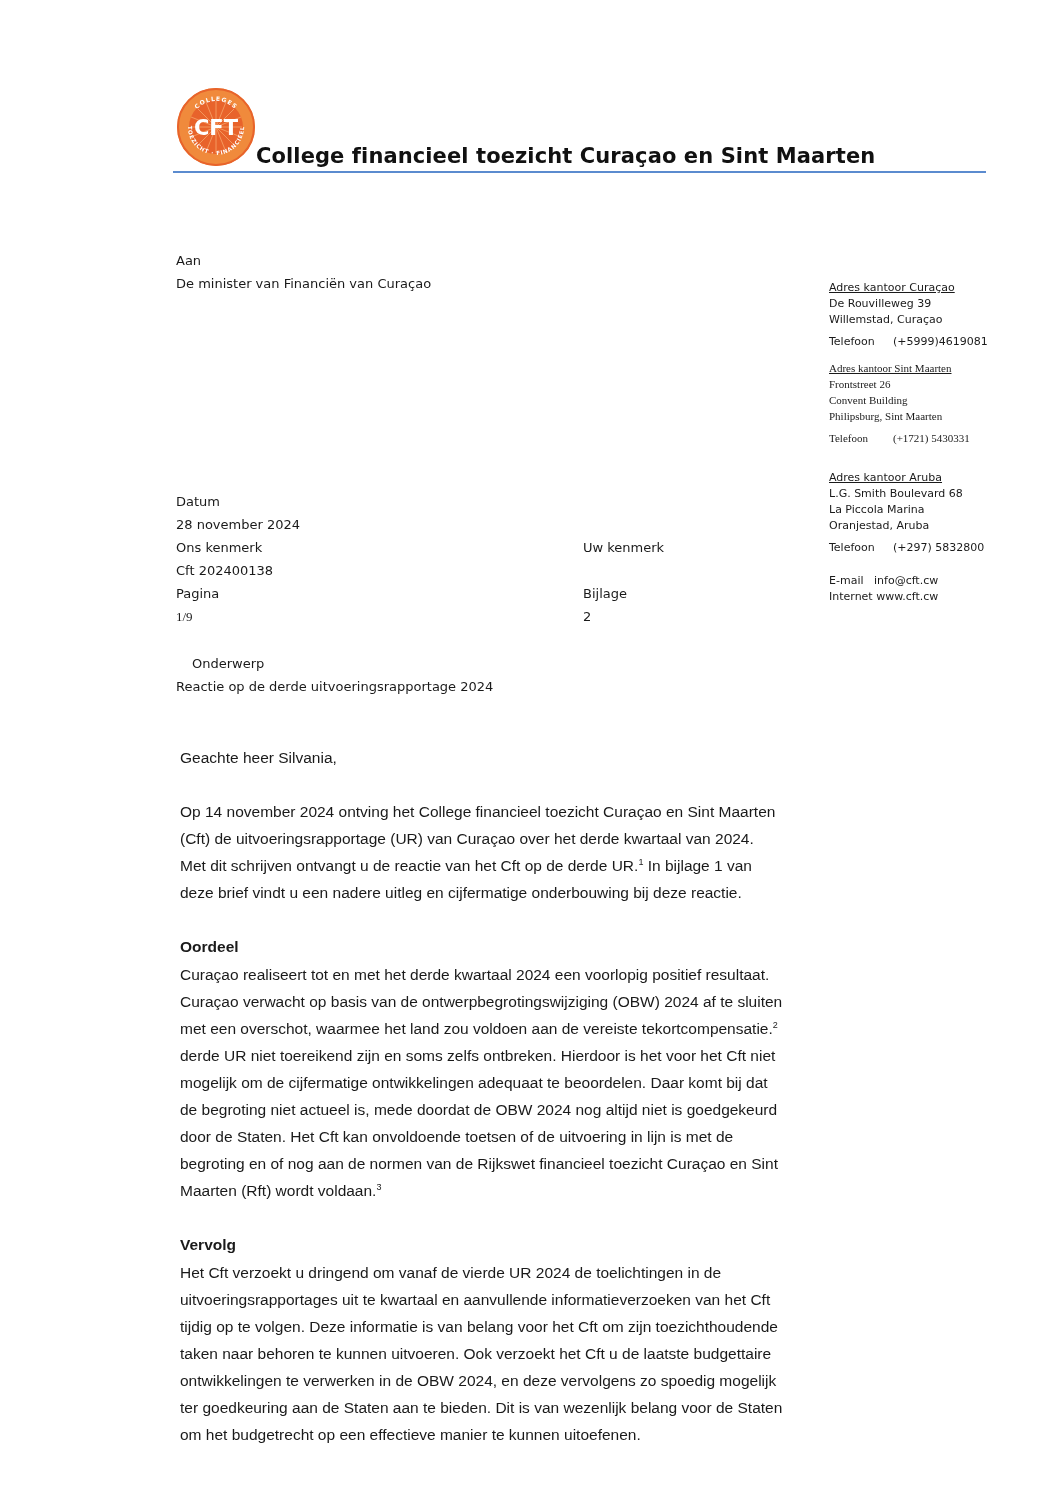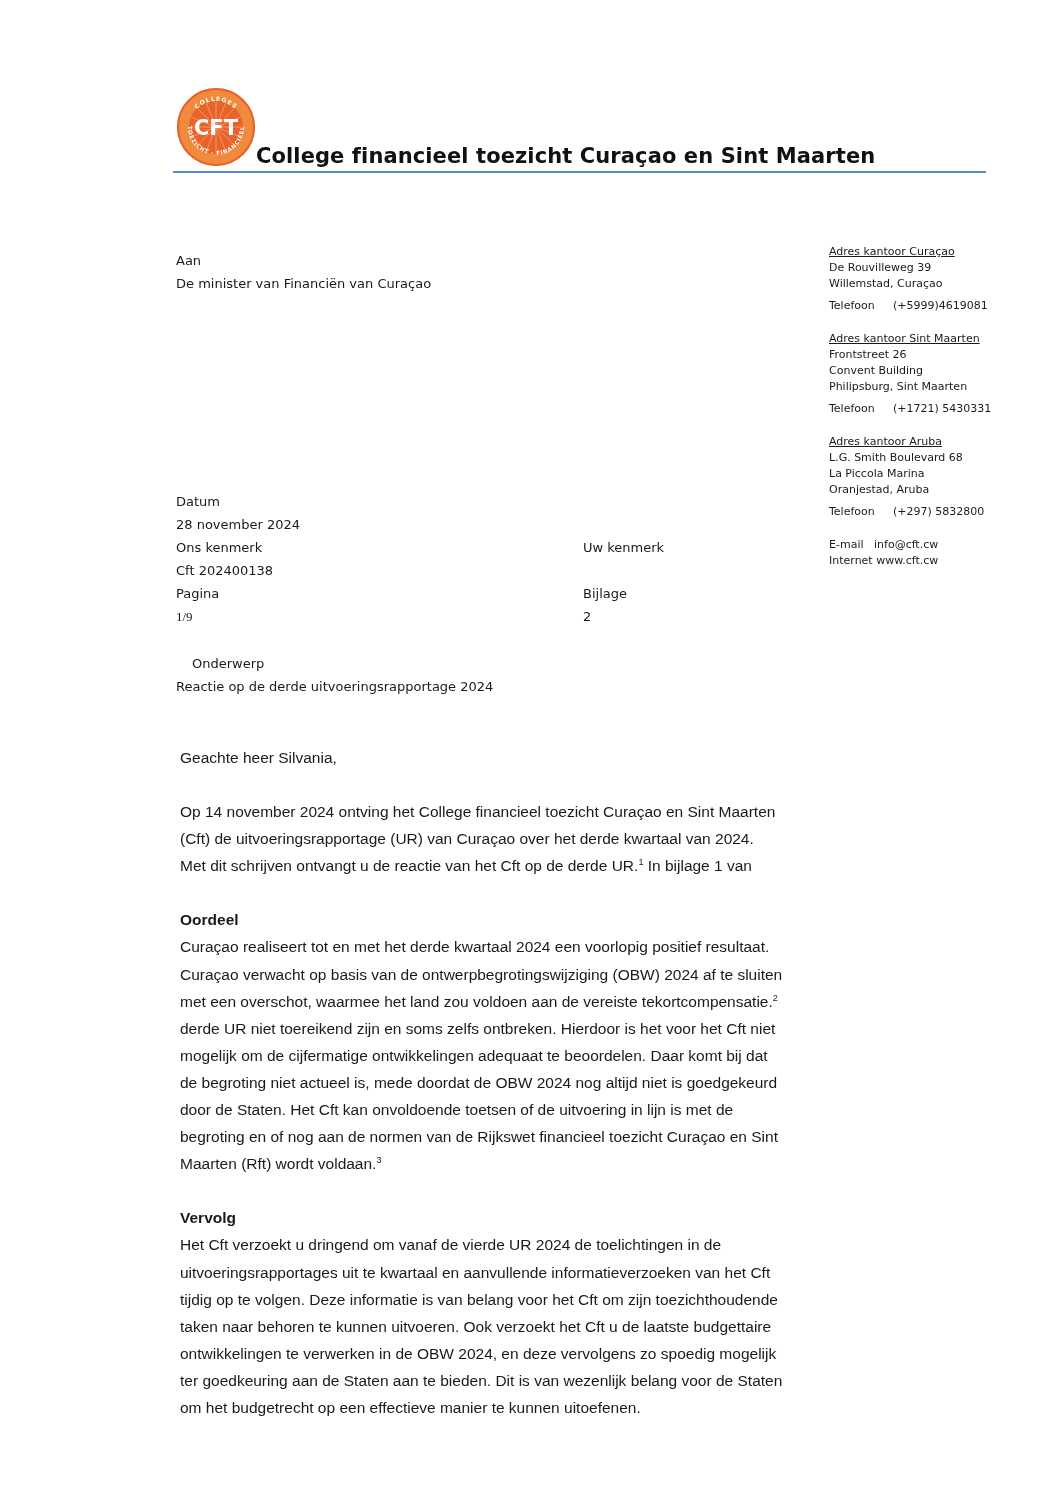--- a/index.html
+++ b/index.html
@@ -3,21 +3,21 @@
   <meta charset="utf-8">
   <style>
     html, body { margin: 0; padding: 0; background: #ffffff; }
     body { width: 1058px; height: 1497px; position: relative; overflow: hidden;
            font-family: "DejaVu Sans", "Liberation Sans", sans-serif; color: #1a1a1a; }
     .abs { position: absolute; }
     .logo { left: 176px; top: 87px; width: 80px; height: 80px; }
     .org-title { left: 256px; top: 144px; font-size: 21px; font-weight: bold; color: #111; letter-spacing: 0.1px; white-space: nowrap; }
     .rule { left: 173px; top: 171px; width: 813px; height: 2px; background: #5b8bcf; }
     .txt { font-size: 13px; line-height: 23px; white-space: nowrap; }
-    .side { left: 829px; font-size: 11px; line-height: 16px; color: #1a1a1a; white-space: nowrap; }
+    .side { left: 829px; font-size: 11px; line-height: 16px; color: #1a1a1a; white-space: nowrap; margin-top: 36px; }
     .side .u { text-decoration: underline; }
     .side .tel-label { display: inline-block; width: 64px; }
     .body-text { left: 176px; width: 712px; font-size: 15.5px; line-height: 23.1px; font-family: "Liberation Sans", sans-serif; }
     .body-text p { margin: 4px; }
     .heading { font-weight: bold; }
     sup { font-size: 9px; line-height: 0; vertical-align: super; }
   </style>
 </head>
 <body>
 
@@ -55,21 +55,21 @@
 
 <div class="abs side" style="top:244px;">
   <div class="u">Adres kantoor Curaçao</div>
   <div>De Rouvilleweg 39</div>
   <div>Willemstad, Curaçao</div>
   <div style="margin-top:6px;">
     <span class="tel-label">Telefoon</span><span>(+5999)4619081</span>
   </div>
 </div>
 
-<div class="abs side" style="top:331px;">
+<div class="abs side" style="top:324px;font-family:Liberation Serif, serif;">
   <div class="u">Adres kantoor Sint Maarten</div>
   <div>Frontstreet 26</div>
   <div>Convent Building</div>
   <div>Philipsburg, Sint Maarten</div>
   <div style="margin-top:6px;">
     <span class="tel-label">Telefoon</span><span>(+1721) 5430331</span>
   </div>
 </div>
 
 <div class="abs side" style="top:434px;">
@@ -103,20 +103,21 @@
 <div class="abs txt" style="left:192px; top:652px;">Onderwerp</div>
 <div class="abs txt" style="left:176px; top:675px;">Reactie op de derde uitvoeringsrapportage 2024</div>
 
 <div class="abs body-text" style="top:742px;">
   <p>Geachte heer Silvania,</p>
   <p style="height:23px;"></p>
   <div>
     <p>Op 14 november 2024 ontving het College financieel toezicht Curaçao en Sint Maarten</p>
     <p>(Cft) de uitvoeringsrapportage (UR) van Curaçao over het derde kwartaal van 2024.</p>
     <p><span>Met dit schrijven ontvangt u de reactie van het Cft op de derde UR.</span><sup>1</sup><span> In bijlage 1 van</span></p>
+    <p>deze brief vindt u een nadere uitleg en cijfermatige onderbouwing bij deze reactie.</p>
   </div>
   <p style="height:23px;"></p>
   <div>
     <p class="heading">Oordeel</p>
     <p>Curaçao realiseert tot en met het derde kwartaal 2024 een voorlopig positief resultaat.</p>
     <p>Curaçao verwacht op basis van de ontwerpbegrotingswijziging (OBW) 2024 af te sluiten</p>
     <p><span>met een overschot, waarmee het land zou voldoen aan de vereiste tekortcompensatie.</span><sup>2</sup></p>
     <p>derde UR niet toereikend zijn en soms zelfs ontbreken. Hierdoor is het voor het Cft niet</p>
     <p>mogelijk om de cijfermatige ontwikkelingen adequaat te beoordelen. Daar komt bij dat</p>
     <p>de begroting niet actueel is, mede doordat de OBW 2024 nog altijd niet is goedgekeurd</p>

